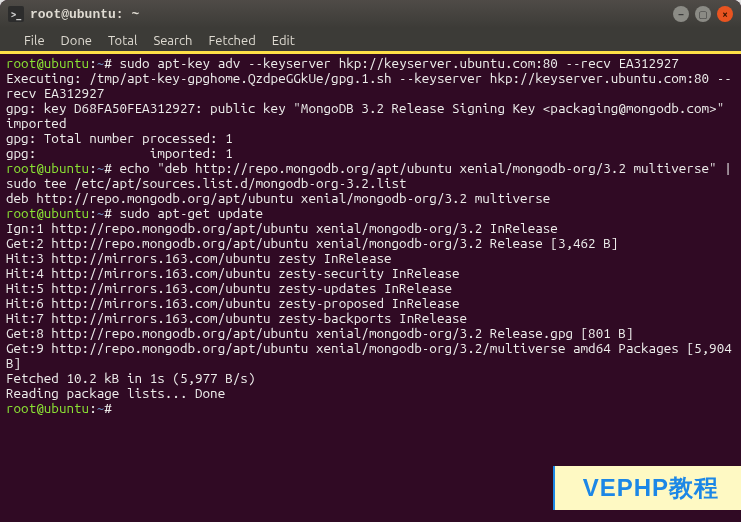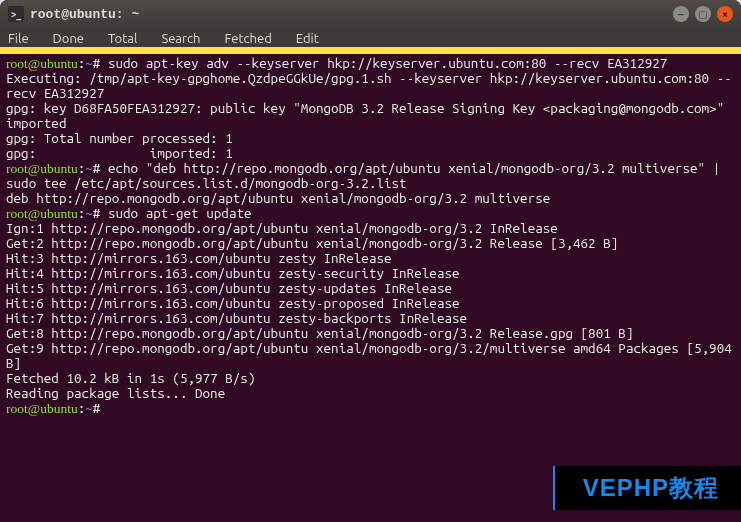--- a/index.html
+++ b/index.html
@@ -52,49 +52,49 @@
     cursor: pointer;
   }
   .win-min { background: #8b8b85; }
   .win-max { background: #8b8b85; }
   .win-close { background: #e95420; color: #3a1500; }
   .menubar {
     height: 26px;
     background: #3c3b37;
     display: flex;
     align-items: center;
-    padding: 0 0;
-    gap: 8px;
-    border-bottom: 7px solid #fde047;
+    padding: 0 16px;
+    gap: 0;
+    border-bottom: 3px solid #fde047;
   }
   .menu-item {
     color: #dfdbd2;
     font-size: 13px;
     padding: 3px 8px;
     cursor: pointer;
   }
   .terminal-body {
     font-family: "Ubuntu Mono", "DejaVu Sans Mono", monospace;
     font-size: 13.5px;
     line-height: 15px;
     color: #eeeeec;
     padding: 2px 6px;
     white-space: pre-wrap;
     word-break: break-all;
     height: calc(100% - 54px);
     overflow: hidden;
   }
-  .prompt-user { color: #8ae234; font-family: Liberation Serif, serif; }
+  .prompt-user { color: #8ae234; }
   .prompt-path { color: #729fcf; }
   .terminal-line { display: block; }
   .watermark {
     position: absolute;
     right: 0;
     bottom: 12px;
-    background: #000000;
+    background: #fef9c3;
     color: #1c87e6;
     font-family: "Microsoft YaHei", Arial, sans-serif;
     font-weight: bold;
     font-size: 24px;
     padding: 6px 22px 6px 28px;
     border-left: 2px solid #1c87e6;
     letter-spacing: 1px;
   }
 </style>
 </head>

